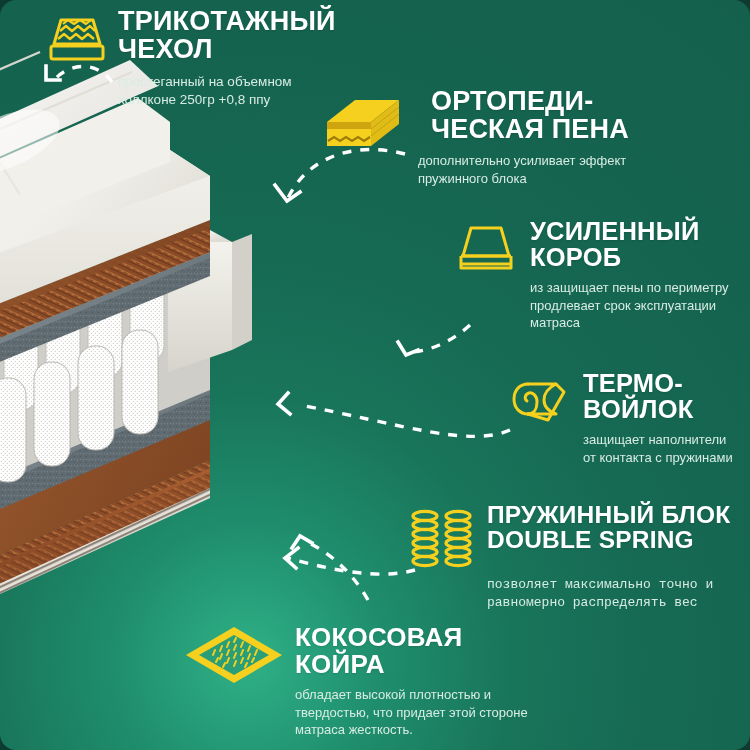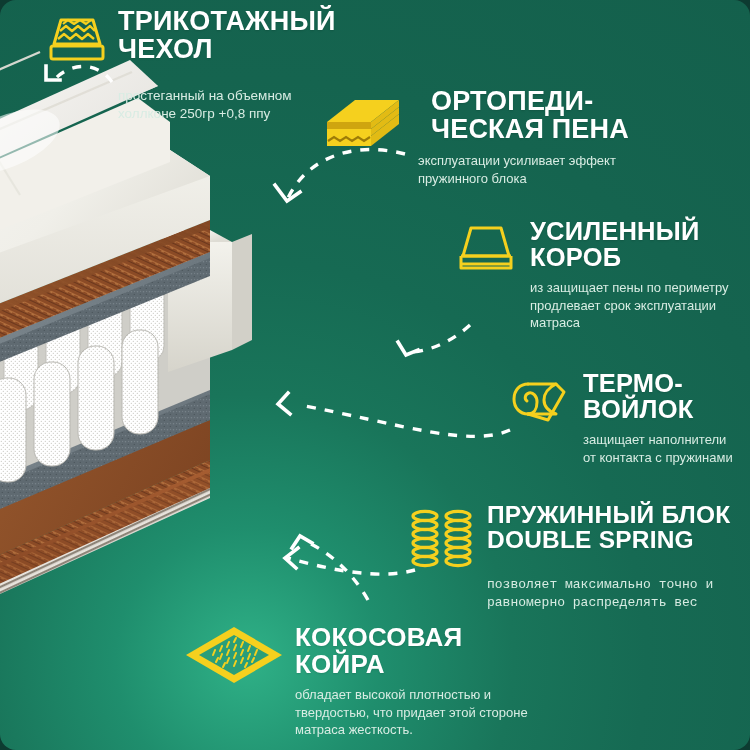--- a/index.html
+++ b/index.html
@@ -42,21 +42,21 @@
     color: #d8ece3;
     line-height: 1.35;
     margin: 0;
     font-weight: normal;
   }
   .ico { position: absolute; }
 
   
   #c-cover      { left: 118px; top: 8px;   width: 250px; }
   #c-cover .ttl { font-size: 27px; }
-  #c-cover .sub { font-size: 13.5px; margin-top: 24px; }
+  #c-cover .sub { font-size: 13.5px; margin-top: 10px; }
   #i-cover      { left: 44px;  top: 14px;  width: 66px; height: 52px; }
 
   #c-foam       { left: 418px; top: 88px;  width: 275px; }
   #c-foam .ttl  { font-size: 27px; margin-left: 13px; }
   #c-foam .sub  { font-size: 13px; margin-top: 9px; }
   #i-foam       { left: 325px; top: 96px;  width: 76px; height: 56px; }
 
   #c-box        { left: 530px; top: 218px; width: 215px; }
   #c-box .ttl   { font-size: 25.5px; }
   #c-box .sub   { font-size: 13px; margin-top: 9px; }
@@ -388,21 +388,21 @@
       <polygon points="46,40 74,18 74,28 46,50" fill="#e2bb14"></polygon>
       <path d="M3,45 l6,-4 l6,4 l6,-4 l6,4 l6,-4 l6,4 l6,-4" fill="none" stroke="#9d7c07" stroke-width="2.2"></path>
     </g>
   </svg>
   <div class="callout" id="c-foam">
     <h2 class="ttl">
       <span>ОРТОПЕДИ-</span>
       <span class="l2">ЧЕСКАЯ ПЕНА</span>
     </h2>
     <p class="sub">
-      <span>эксплуатации усиливает эффект</span><br>
+      <span>дополнительно усиливает эффект</span><br>
       <span>пружинного блока</span>
     </p>
   </div>
 
   <svg id="i-box" class="ico" viewBox="0 0 62 54">
     <g fill="none" stroke="#f5d01e" stroke-width="3" stroke-linejoin="round">
       <path d="M8,34 L16,6 L46,6 L54,34 Z"></path>
       <line x1="6" y1="34" x2="56" y2="34"></line>
       <line x1="6" y1="42" x2="56" y2="42"></line>
       <path d="M6,34 L6,46 L56,46 L56,34"></path>

